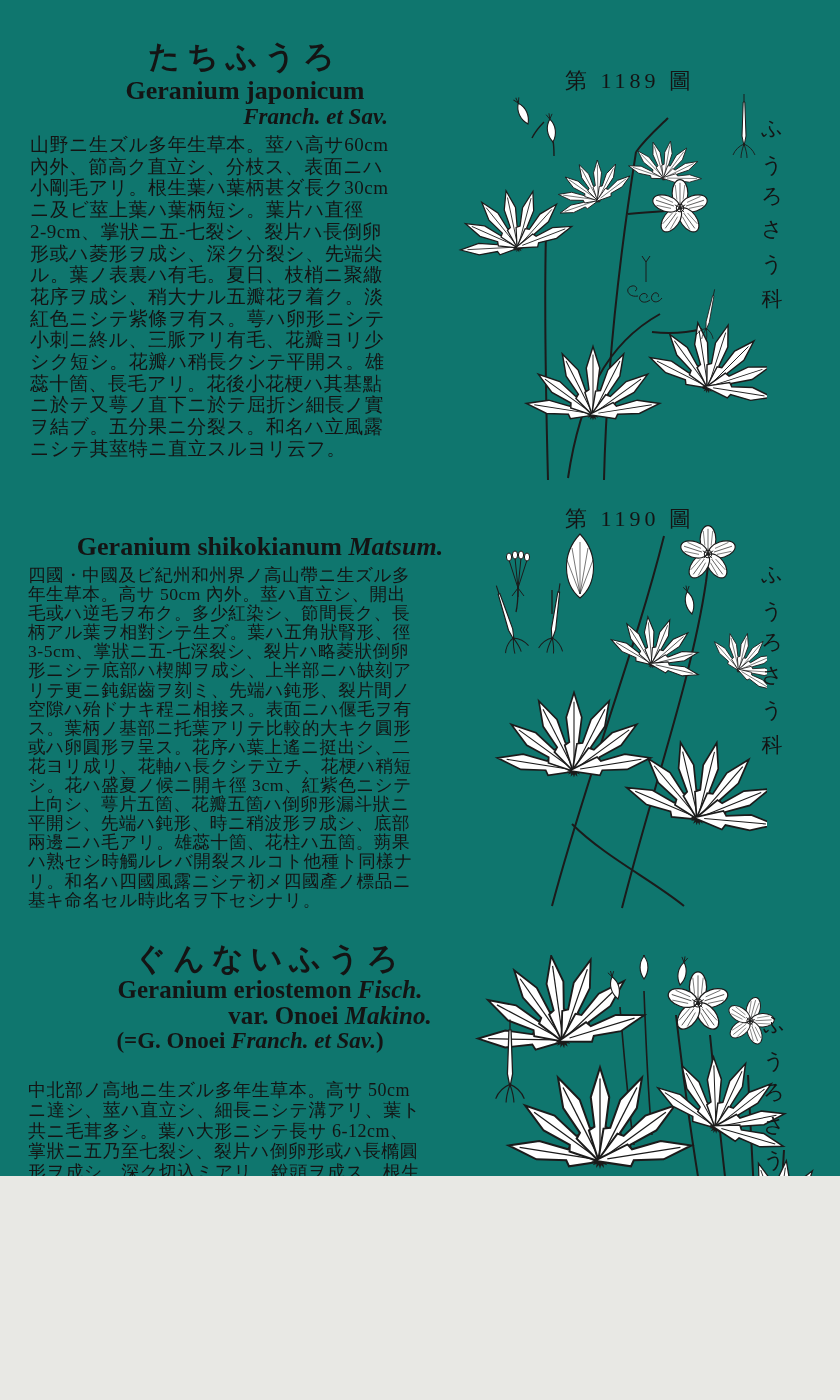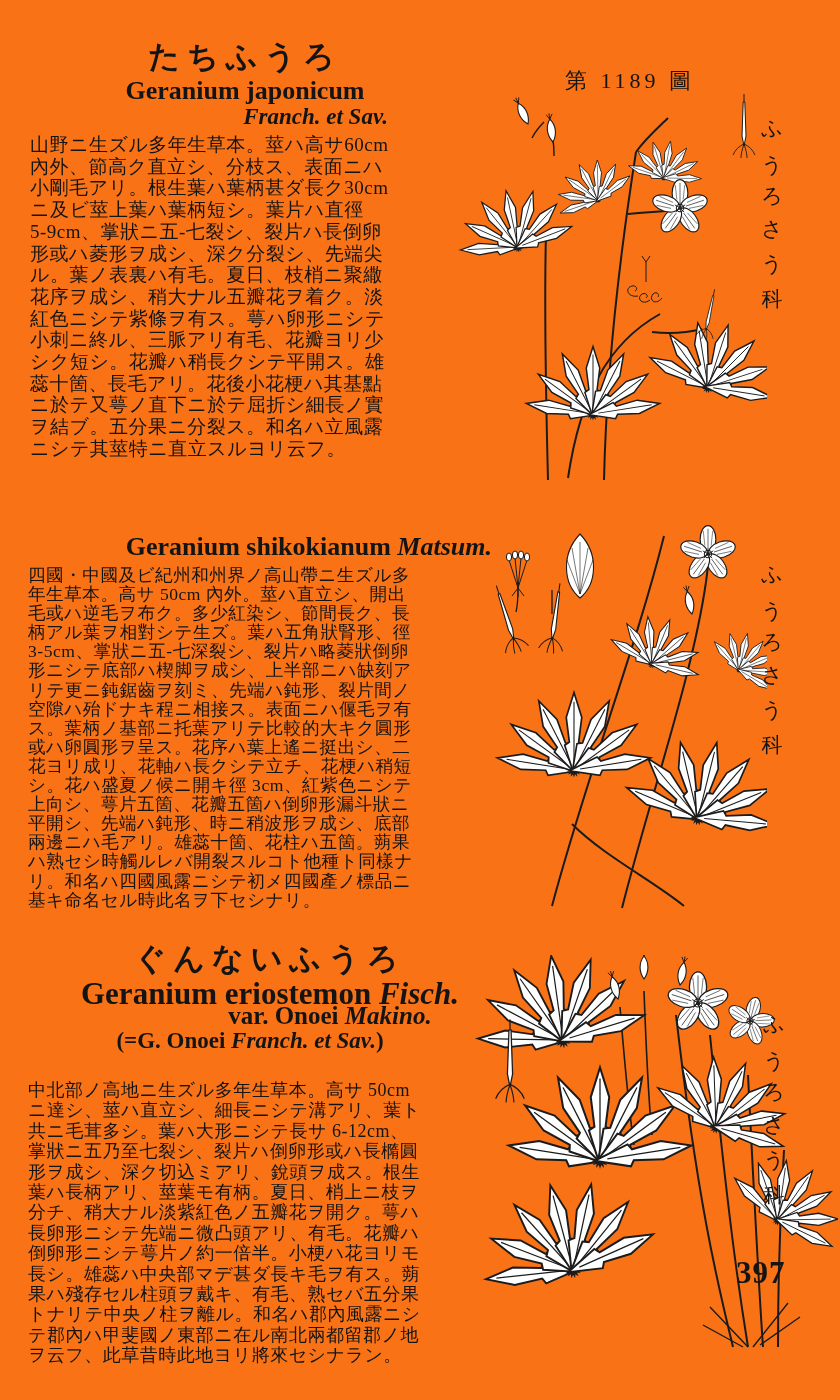--- a/index.html
+++ b/index.html
@@ -1,20 +1,20 @@
 <!DOCTYPE html>
 <html><head>
 <meta charset="utf-8">
 <style>
   html,body{margin:0;padding:0;background:#e8e8e4;}
   .page{
     position:relative;
-    width:840px;height:1400px;
+    width:840px;height:1176px;
     margin:0 auto;
-    background:#f97316;
+    background:#0f766e;
     font-family:"Liberation Serif", serif;
     color:#141414;
     overflow:hidden;
   }
   .abs{position:absolute;}
   
   .kana-title{font-weight:bold;text-align:center;font-size:31px;letter-spacing:7px;white-space:nowrap;}
   .latin{font-weight:bold;text-align:center;font-size:26px;}
   .latin i{font-weight:600;}
   .author-line{font-style:italic;font-weight:600;text-align:right;font-size:23px;}
@@ -87,21 +87,21 @@
 
 <div class="page">
 
   <div class="abs kana-title" style="left:30px;top:36px;width:430px;">たちふうろ</div>
   <div class="abs latin" style="left:30px;top:76px;width:430px;">Geranium japonicum</div>
   <div class="abs author-line" style="left:30px;top:104px;width:358px;">Franch. et Sav.</div>
   <div class="abs body-text b1" style="left:30px;top:134px;">山野ニ生ズル多年生草本。莖ハ高サ60cm
 內外、節高ク直立シ、分枝ス、表面ニハ
 小剛毛アリ。根生葉ハ葉柄甚ダ長ク30cm
 ニ及ビ莖上葉ハ葉柄短シ。葉片ハ直徑
-5-9cm、掌狀ニ五-七裂シ、裂片ハ長倒卵
+2-9cm、掌狀ニ五-七裂シ、裂片ハ長倒卵
 形或ハ菱形ヲ成シ、深ク分裂シ、先端尖
 ル。葉ノ表裏ハ有毛。夏日、枝梢ニ聚繖
 花序ヲ成シ、稍大ナル五瓣花ヲ着ク。淡
 紅色ニシテ紫條ヲ有ス。萼ハ卵形ニシテ
 小刺ニ終ル、三脈アリ有毛、花瓣ヨリ少
 シク短シ。花瓣ハ稍長クシテ平開ス。雄
 蕊十箇、長毛アリ。花後小花梗ハ其基點
 ニ於テ又萼ノ直下ニ於テ屈折シ細長ノ實
 ヲ結ブ。五分果ニ分裂ス。和名ハ立風露
 ニシテ其莖特ニ直立スルヨリ云フ。</div>
@@ -134,40 +134,41 @@
         <path d="M0,0 C-10,2 -14,-8 -6,-10 C-1,-11 0,-6 -3,-5"></path>
         <path d="M12,4 C4,10 -2,2 4,-2 C8,-4 11,0 8,2"></path>
         <path d="M24,2 C18,10 10,4 15,-2 C18,-5 22,-2 20,1"></path>
         <path d="M8,-14 L8,-34 M8,-34 L4,-40 M8,-34 L12,-40"></path>
       </g>
     </svg>
   </div>
 
   <div class="abs family-label" style="left:758px;top:106px;">ふうろさう科</div>
 
-  <div class="abs latin" style="left:52px;top:532px;width:440px;text-align:right;"><span>Geranium shikokianum </span><i>Matsum.</i></div>
+  <div class="abs latin" style="left:40px;top:532px;width:440px;"><span>Geranium shikokianum </span><i>Matsum.</i></div>
   <div class="abs body-text b2" style="left:28px;top:566px;">四國・中國及ビ紀州和州界ノ高山帶ニ生ズル多
 年生草本。高サ 50cm 內外。莖ハ直立シ、開出
 毛或ハ逆毛ヲ布ク。多少紅染シ、節間長ク、長
 柄アル葉ヲ相對シテ生ズ。葉ハ五角狀腎形、徑
 3-5cm、掌狀ニ五-七深裂シ、裂片ハ略菱狀倒卵
 形ニシテ底部ハ楔脚ヲ成シ、上半部ニハ缺刻ア
 リテ更ニ鈍鋸齒ヲ刻ミ、先端ハ鈍形、裂片間ノ
 空隙ハ殆ドナキ程ニ相接ス。表面ニハ偃毛ヲ有
 ス。葉柄ノ基部ニ托葉アリテ比較的大キク圓形
 或ハ卵圓形ヲ呈ス。花序ハ葉上遙ニ挺出シ、二
 花ヨリ成リ、花軸ハ長クシテ立チ、花梗ハ稍短
 シ。花ハ盛夏ノ候ニ開キ徑 3cm、紅紫色ニシテ
 上向シ、萼片五箇、花瓣五箇ハ倒卵形漏斗狀ニ
 平開シ、先端ハ鈍形、時ニ稍波形ヲ成シ、底部
 兩邊ニハ毛アリ。雄蕊十箇、花柱ハ五箇。蒴果
 ハ熟セシ時觸ルレバ開裂スルコト他種ト同樣ナ
 リ。和名ハ四國風露ニシテ初メ四國產ノ標品ニ
 基キ命名セル時此名ヲ下セシナリ。</div>
 
+  <div class="abs fig-caption" style="left:520px;top:484px;">第 1190 圖</div>
 
   <div class="abs" style="left:455px;top:518px;">
     <svg class="illustration" width="312" height="392" viewBox="0 0 310 392">
       <g stroke="#1b1b1b" stroke-width="2" fill="none">
         <path d="M208,18 C180,130 130,260 96,388"></path>
         <path d="M250,64 C236,160 196,272 166,390"></path>
         <path d="M116,306 C148,338 196,362 228,388"></path>
         <path d="M250,64 C252,50 253,40 252,30"></path>
         <path d="M62,70 C62,78 62,86 60,94" stroke-width="1.3"></path>
         <path d="M96,72 C96,80 96,88 96,96" stroke-width="1.3"></path>
@@ -192,21 +193,21 @@
         <path d="M0,32 L0,-20 M0,32 L-8,-14 M0,32 L8,-14 M0,32 L-13,-2 M0,32 L13,-2" fill="none" stroke-width="0.6"></path>
       </g>
       <use href="#capsule" transform="translate(58,122) rotate(-18) scale(1.1)"></use>
       <use href="#capsule" transform="translate(96,122) rotate(8) scale(1.1)"></use>
     </svg>
   </div>
 
   <div class="abs family-label" style="left:758px;top:552px;">ふうろさう科</div>
 
   <div class="abs kana-title" style="left:60px;top:938px;width:420px;">ぐんないふうろ</div>
-  <div class="abs latin" style="left:60px;top:976px;width:420px;font-size:31px;"><span>Geranium eriostemon </span><i>Fisch.</i></div>
+  <div class="abs latin" style="left:60px;top:976px;width:420px;font-size:25px;"><span>Geranium eriostemon </span><i>Fisch.</i></div>
   <div class="abs latin" style="left:180px;top:1002px;width:300px;font-size:25px;"><span>var. Onoei </span><i>Makino.</i></div>
   <div class="abs latin" style="left:40px;top:1028px;width:420px;font-size:23px;font-weight:600;"><span>(=G. Onoei </span><i>Franch. et Sav.</i><span>)</span></div>
   <div class="abs body-text b3" style="left:28px;top:1080px;">中北部ノ高地ニ生ズル多年生草本。高サ 50cm
 ニ達シ、莖ハ直立シ、細長ニシテ溝アリ、葉ト
 共ニ毛茸多シ。葉ハ大形ニシテ長サ 6-12cm、
 掌狀ニ五乃至七裂シ、裂片ハ倒卵形或ハ長橢圓
 形ヲ成シ、深ク切込ミアリ、銳頭ヲ成ス。根生
 葉ハ長柄アリ、莖葉モ有柄。夏日、梢上ニ枝ヲ
 分チ、稍大ナル淡紫紅色ノ五瓣花ヲ開ク。萼ハ
 長卵形ニシテ先端ニ微凸頭アリ、有毛。花瓣ハ

